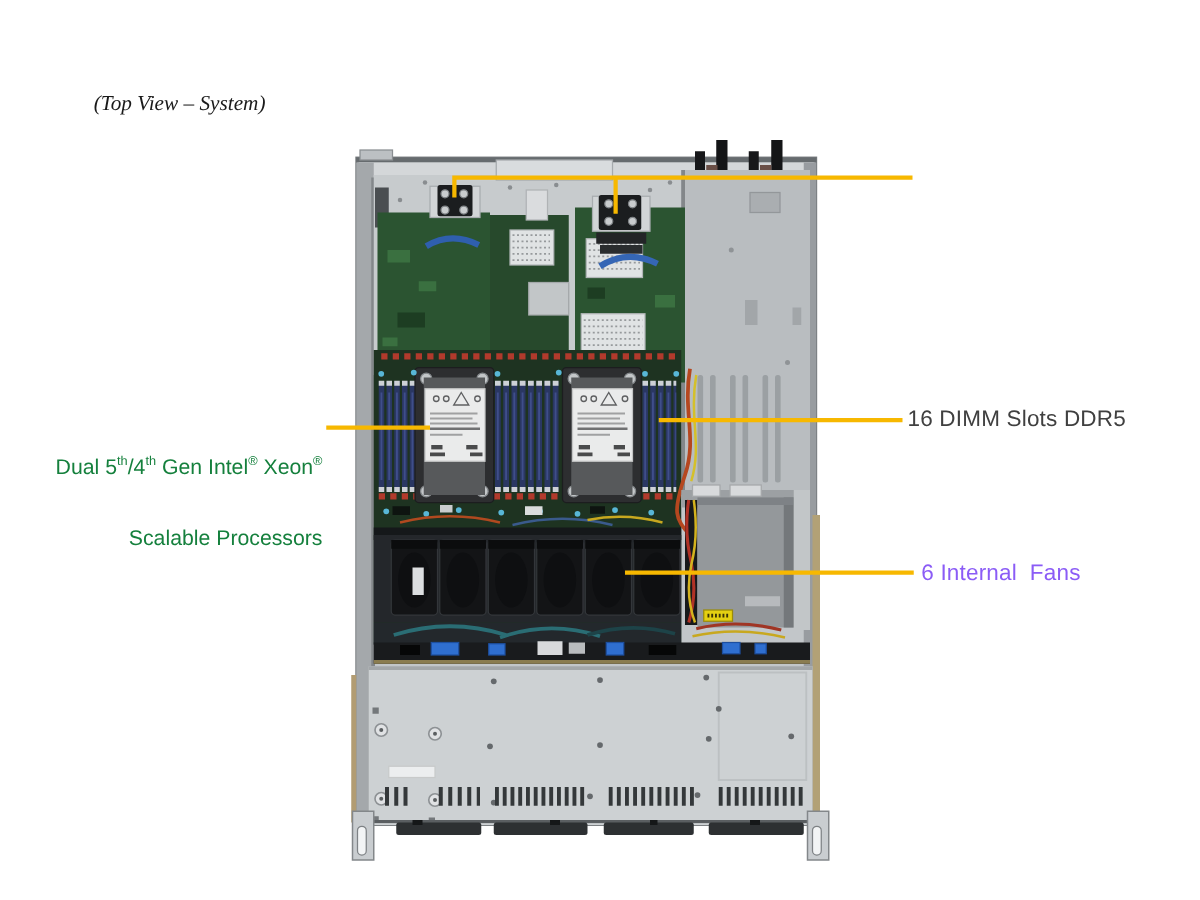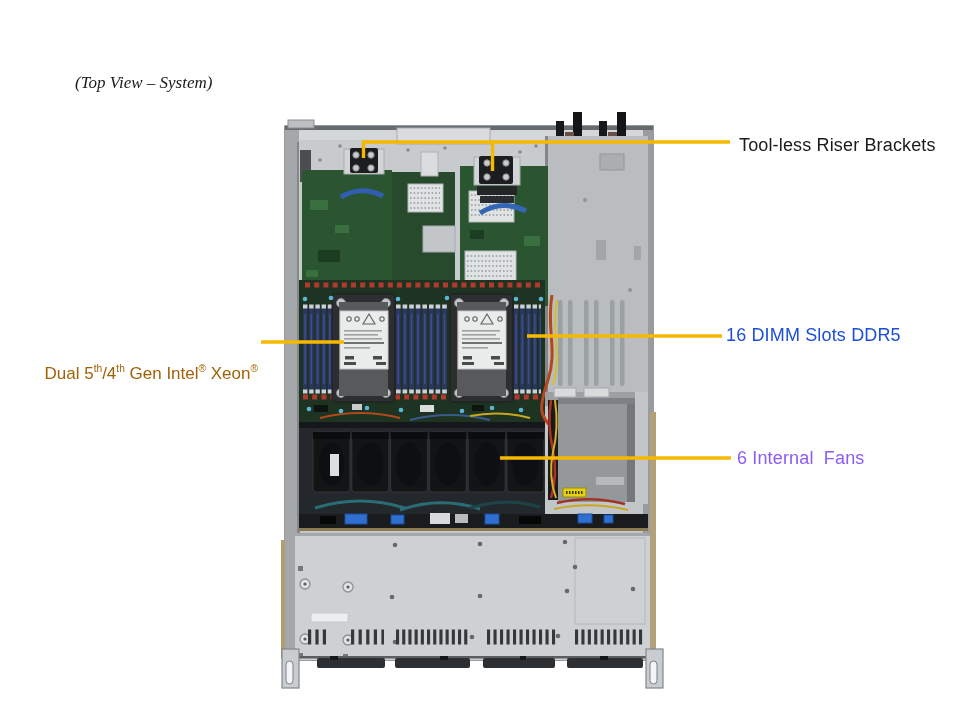--- a/index.html
+++ b/index.html
@@ -358,22 +358,22 @@
       <path class="callout-line" d="M363.5,158 L363.5,142 L730,142" fill="none" stroke-width="3.4" stroke="#F5B800"></path>
       <path class="callout-line" d="M492.5,171 L492.5,142" fill="none" stroke-width="3.4" stroke="#F5B800"></path>
       <path class="callout-line" d="M261,342 L344,342" fill="none" stroke-width="3.4" stroke="#F5B800"></path>
       <path class="callout-line" d="M527,336 L722,336" fill="none" stroke-width="3.4" stroke="#F5B800"></path>
       <path class="callout-line" d="M500,458 L731,458" fill="none" stroke-width="3.4" stroke="#F5B800"></path>
     </g>
   </svg>
 
   <div class="title" style="color: rgb(26, 26, 26); font-family: Liberation Serif, serif;">(Top View – System)</div>
 
-  <div class="lbl lbl-riser" style="color: rgb(26, 26, 26);">Tool-less Riser Brackets</div>
-
-  <div class="lbl lbl-cpu" style="color: #a16207;">
+
+  <div class="lbl lbl-cpu" style="color: #15803d;">
     <div><span>Dual 5</span><sup>th</sup><span>/4</span><sup>th</sup><span> Gen Intel</span><sup>®</sup><span> Xeon</span><sup>®</sup></div>
+    <div>Scalable Processors</div>
   </div>
 
-  <div class="lbl lbl-dimm" style="color: #1d4ed8;">16 DIMM Slots DDR5</div>
+  <div class="lbl lbl-dimm" style="color: #404040;">16 DIMM Slots DDR5</div>
 
   <div class="lbl lbl-fans" style="color: #8b5cf6;">6 Internal  Fans</div>
 </div>
 
 </body></html>

